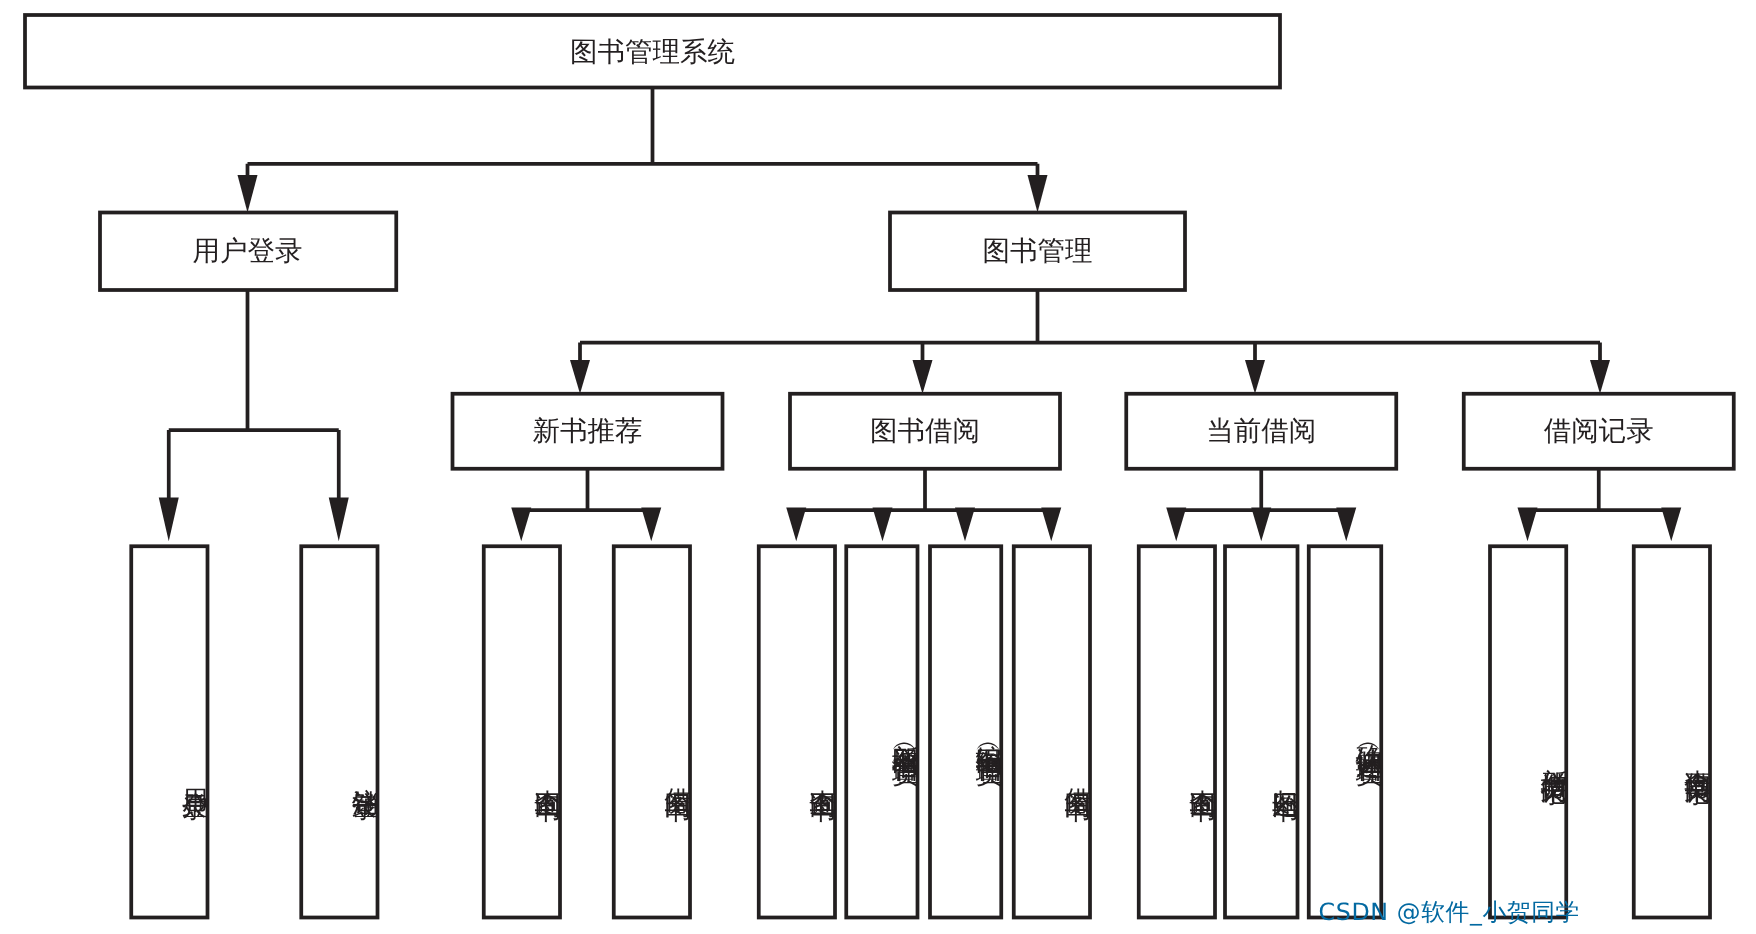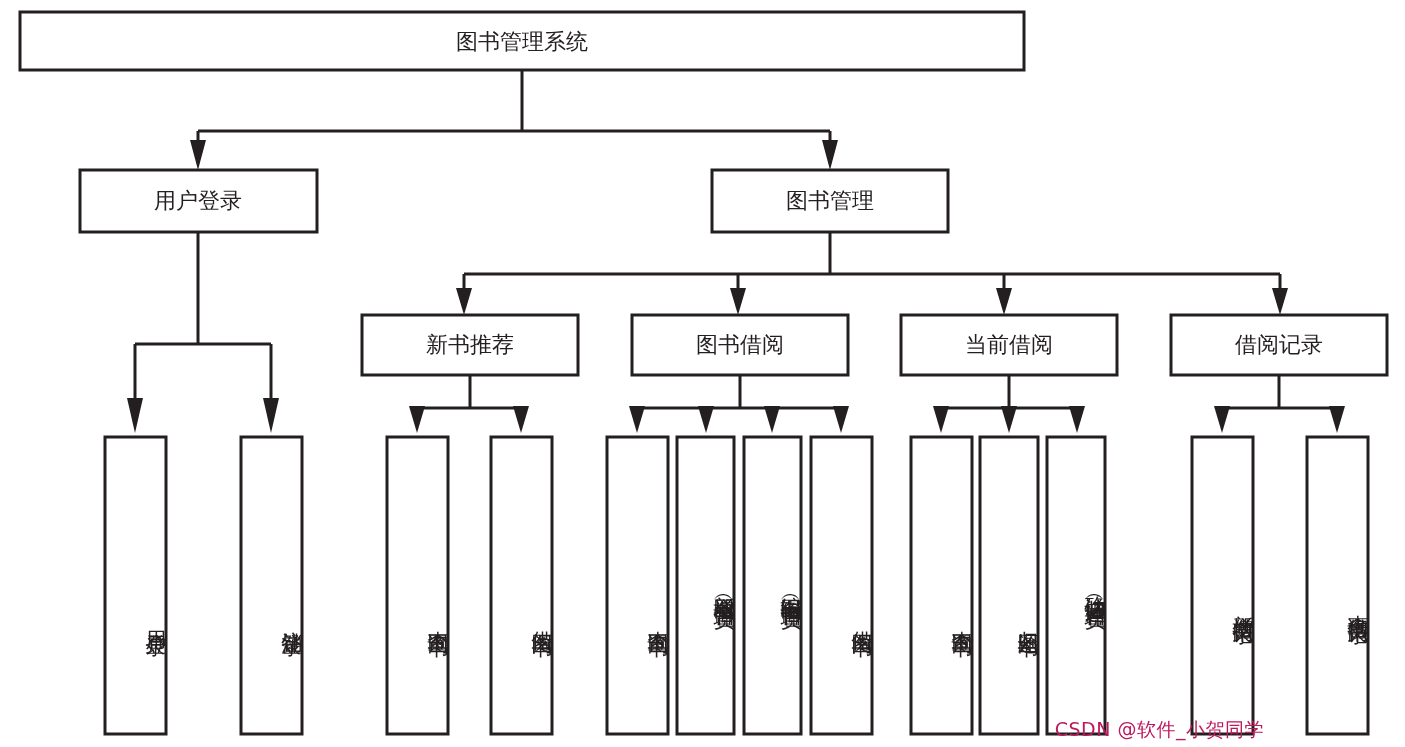--- a/index.html
+++ b/index.html
@@ -68,21 +68,21 @@
     white-space: nowrap;
     pointer-events: none;
     text-align: center;
   }
   .watermark {
     position: absolute;
     right: 8px;
     bottom: 4px;
     font-family: "DejaVu Sans", "Liberation Sans", sans-serif;
     font-size: 19px;
-    color: #be185d;
+    color: #0369a1;
     letter-spacing: 0.5px;
     white-space: nowrap;
   }
 </style>
 </head>
 <body>
 
 <div id="diagram-root">
 
   <svg class="diagram-svg" viewBox="0 0 1405 747">

